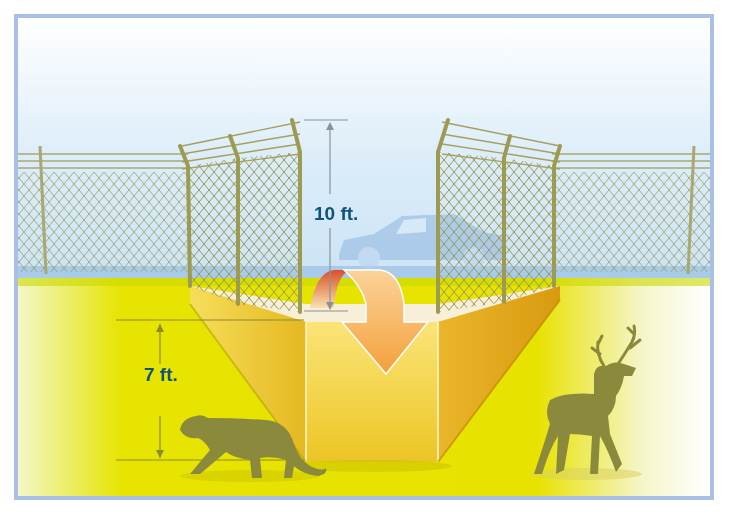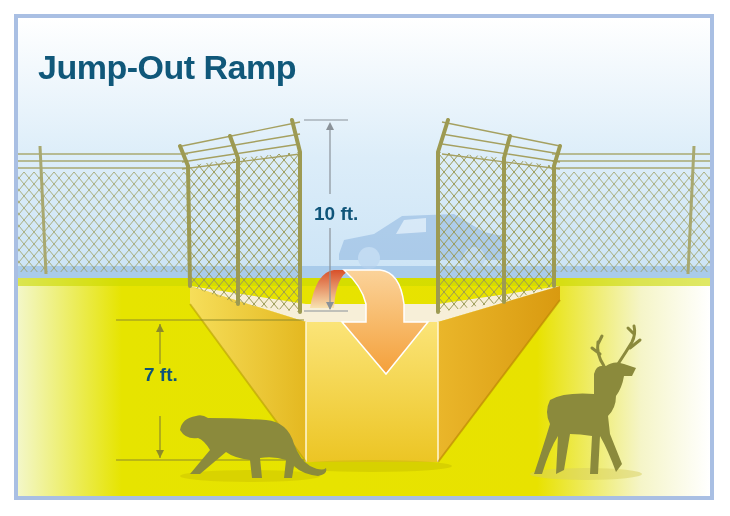--- a/index.html
+++ b/index.html
@@ -159,16 +159,15 @@
     <g fill="#8b8a3c">
       <ellipse cx="582" cy="470" rx="56" ry="6" fill="#d8d060" opacity="0.5"></ellipse>
       <path d="M590 370 Q592 360 602 362 Q610 356 620 360 L632 364 L628 372 L620 372 Q618 384 612 392 Q612 404 604 412 L606 430 Q610 440 618 460 L612 468 Q604 446 596 432 L594 470 L586 470 L588 432 Q576 430 566 430 L560 466 L552 470 L554 432 Q546 444 538 470 L530 470 Q540 440 546 420 Q540 408 546 396 Q560 388 590 390 Z"></path>
       <g stroke="#8b8a3c" stroke-width="3" fill="none" stroke-linecap="round">
         <path d="M600 362 Q592 350 594 338 M596 350 L588 344 M594 340 L598 332"></path>
         <path d="M614 360 Q622 348 628 338 Q632 330 630 322 M626 344 L636 336 M630 330 L624 324"></path>
       </g>
     </g>
   </svg>
 
-  <div class="title">Jump-Out Ramp</div>
   <div class="lbl" style="left:296px;top:185px;">10 ft.</div>
   <div class="lbl" style="left:126px;top:346px;">7 ft.</div>
 </div>
 
 </body></html>

